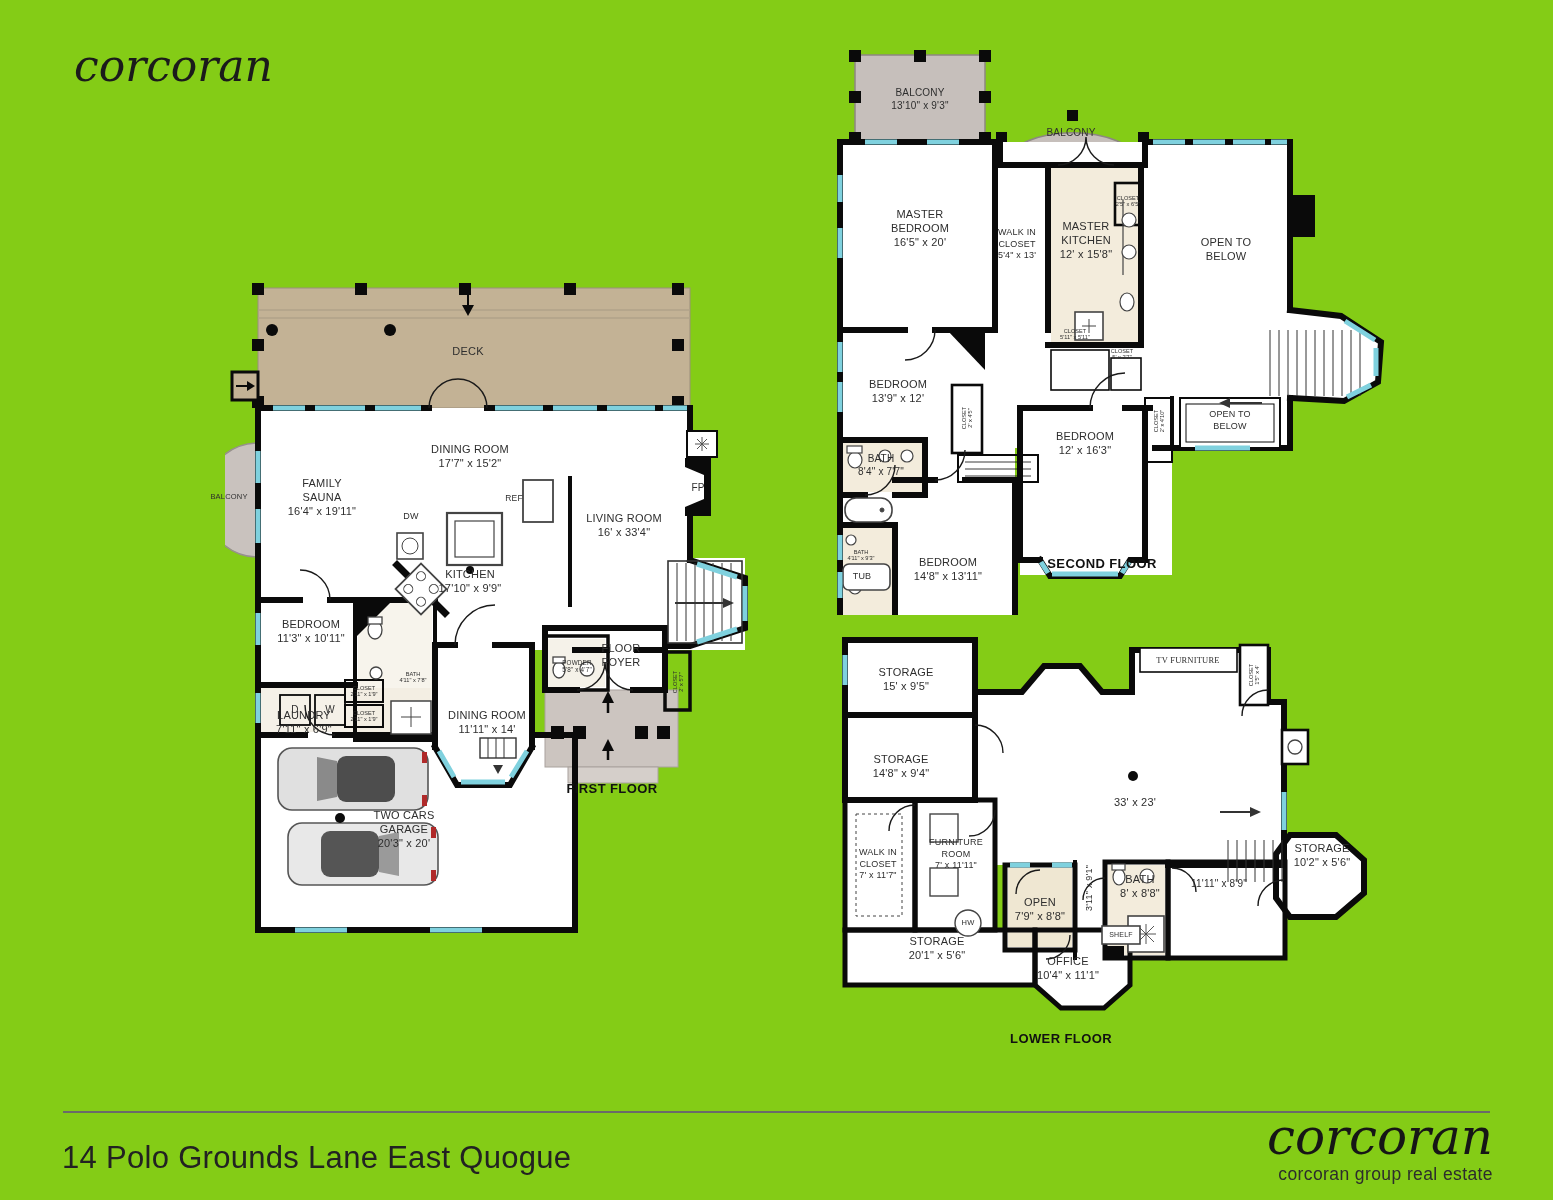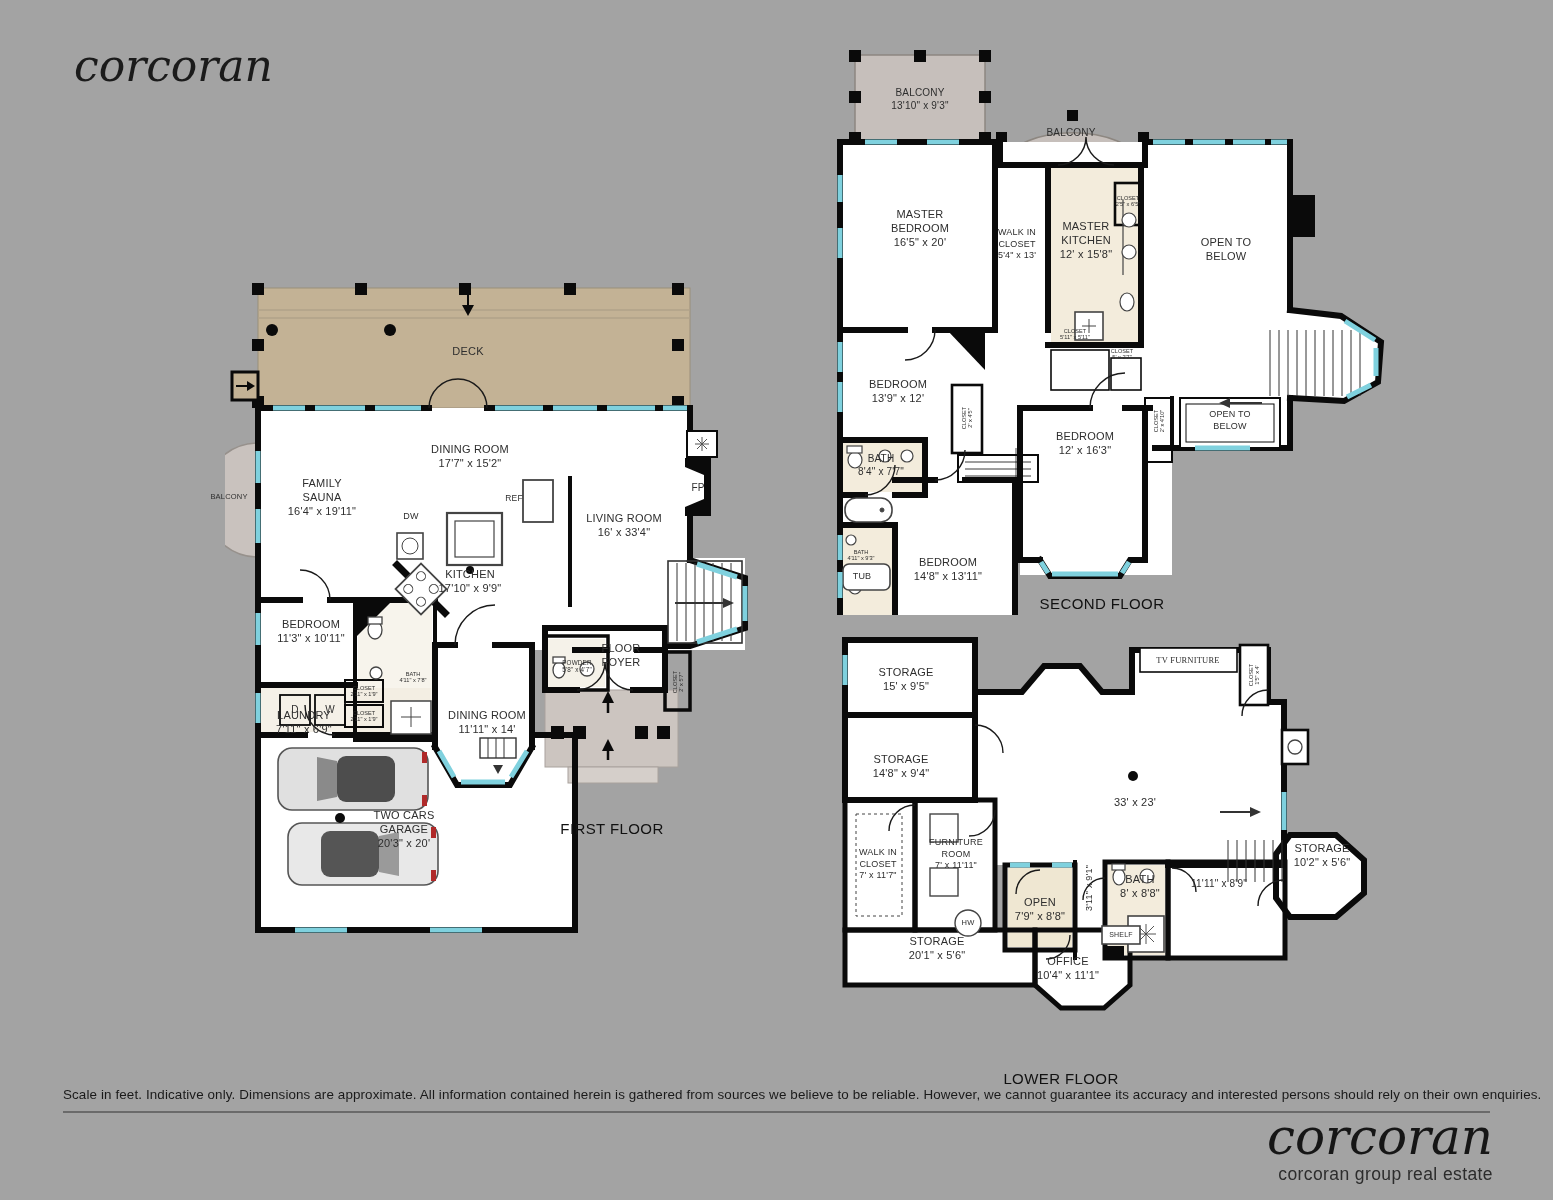--- a/index.html
+++ b/index.html
@@ -1,28 +1,28 @@
 <!DOCTYPE html>
 <html><head>
 <meta charset="utf-8">
 <style>
   html,body{margin:0;padding:0;background:#fff;}
-  .page{position:relative;width:1553px;height:1200px;background:#a3a3a3;overflow:hidden;
+  .page{position:relative;width:1553px;height:1200px;background:#84cc16;overflow:hidden;
         font-family:"Liberation Sans",sans-serif;}
   svg.plan{position:absolute;}
   
   .lb{position:absolute;transform:translate(-50%,-50%);text-align:center;
       font:11px/1.28 "Liberation Sans",sans-serif;color:#2e2e2e;letter-spacing:.2px;}
   .lb .nm{display:block;}
   .lb .dm{display:block;white-space:nowrap;}
   .fs10{font-size:10px;} .fs9{font-size:9px;} .fs8{font-size:8.5px;}
   .sm{font-size:6.3px;line-height:1.15;}
   .xs{font-size:5.6px;line-height:1.12;letter-spacing:0;}
   .vr{transform:translate(-50%,-50%) rotate(-90deg);white-space:nowrap;}
-  .big{font-weight:400;font-size:15px;letter-spacing:.4px;color:#111;white-space:nowrap;margin-top:40px;}
+  .big{font-weight:700;font-size:13px;letter-spacing:.4px;color:#111;white-space:nowrap;}
   .nowrap{white-space:nowrap;font-family:Liberation Serif, serif;}
   
   .logo-script{position:absolute;font-family:"DejaVu Serif","Liberation Serif",serif;
       font-style:italic;color:#1b1b1b;}
   .disclaimer{position:absolute;left:63px;top:1087px;width:1430px;font-size:13.4px;
       color:#1a1a1a;white-space:nowrap;letter-spacing:.12px;}
   .rule{position:absolute;left:63px;top:1111px;width:1427px;height:2px;background:#6a6a6a;}
   .address{position:absolute;left:62px;top:1140px;font-size:31px;color:#222;letter-spacing:.3px;}
   .brandblock{position:absolute;right:60px;top:1112px;text-align:right;}
   .brandblock .logo2{font-family:"DejaVu Serif","Liberation Serif",serif;font-style:italic;
@@ -599,20 +599,20 @@
     </div>
   <div class="lb" style="left:1068px;top:968px;width:88px">
       <span class="nm">OFFICE</span>
       <span class="dm">10'4" x 11'1"</span>
     </div>
   <div class="lb" style="left:968px;top:923px;font-size:7.5px">
       <span class="nm">HW</span>
     </div>
   <div class="lb big" style="left:1061px;top:1039px"><span>LOWER FLOOR</span></div>
 
-  <div class="disclaimer">Scale in feet. Indicative only. Dimensions are approximate. All information contained herein is gathered from sources we believe to be reliable. However, we cannot guarantee its accuracy and interested persons should rely on their own enquiries.</div>
   <div class="rule"></div>
+  <div class="address">14 Polo Grounds Lane East Quogue</div>
   <div class="brandblock">
     <div class="logo2">corcoran</div>
     <div class="tag">corcoran group real estate</div>
   </div>
 
 </div>
 
 </body></html>

